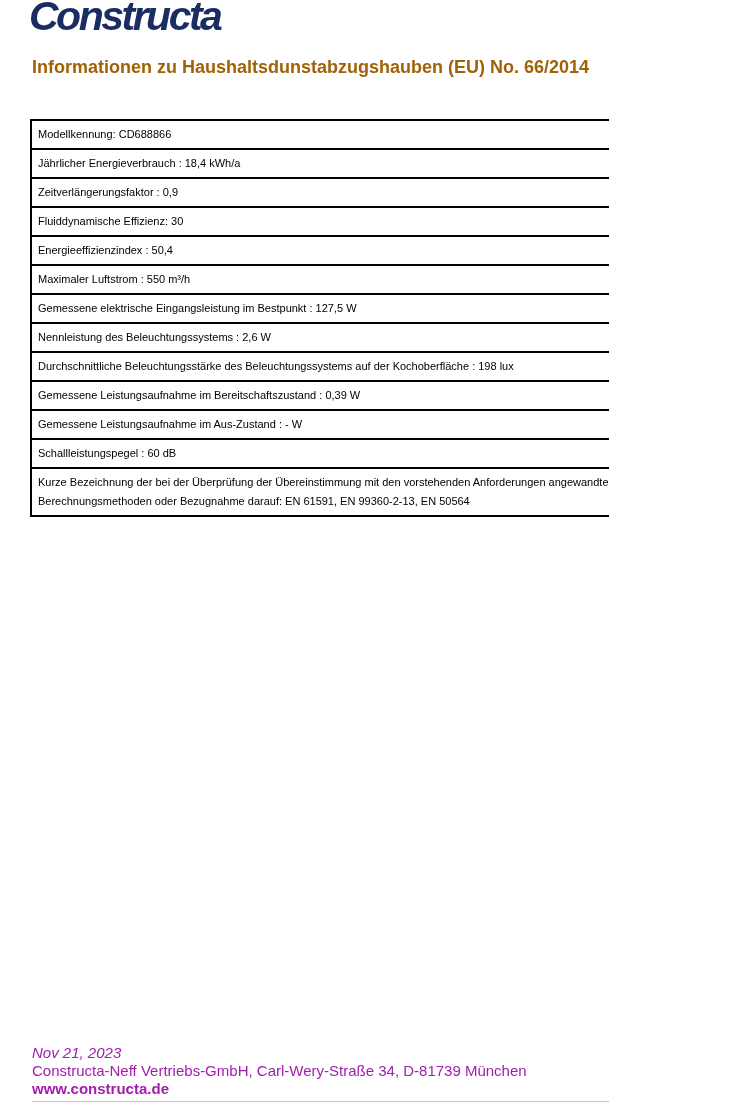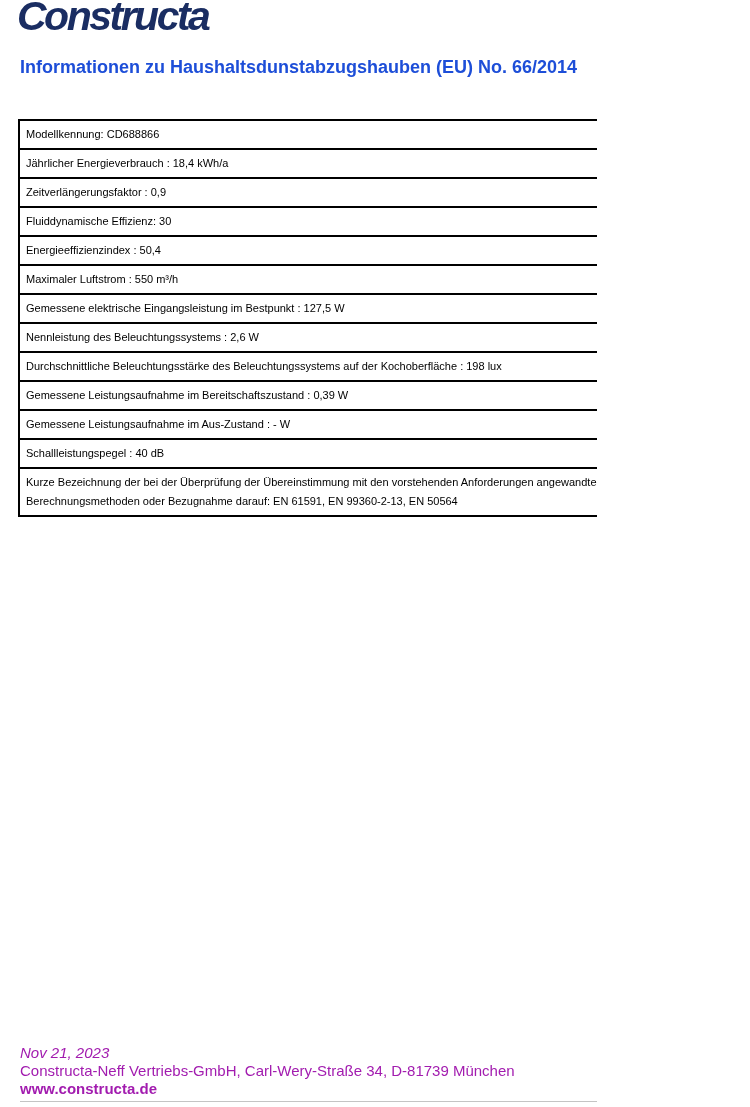--- a/index.html
+++ b/index.html
@@ -8,20 +8,21 @@
     background: #ffffff;
   }
   .page {
     position: relative;
     width: 597px;
     height: 1107px;
     background: #ffffff;
     font-family: "Liberation Sans", "DejaVu Sans", sans-serif;
     color: #000000;
     overflow: hidden;
+    margin-left: 12px;
   }
   .logo {
     position: absolute;
     left: 17px;
     top: -6px;
     font-size: 41px;
     line-height: 44px;
     font-weight: 700;
     font-style: italic;
     letter-spacing: -2.5px;
@@ -29,21 +30,21 @@
     white-space: nowrap;
   }
   .doc-title {
     position: absolute;
     left: 20px;
     top: 55px;
     margin: 0;
     font-size: 18px;
     line-height: 24px;
     font-weight: 700;
-    color: #1d4ed8;
+    color: #a16207;
     white-space: nowrap;
   }
   table.spec-table {
     position: absolute;
     left: 18px;
     top: 119px;
     width: 713px;
     border-collapse: collapse;
     table-layout: fixed;
   }
@@ -117,21 +118,21 @@
       <tr>
         <td>Durchschnittliche Beleuchtungsstärke des Beleuchtungssystems auf der Kochoberfläche : 198 lux</td>
       </tr>
       <tr>
         <td>Gemessene Leistungsaufnahme im Bereitschaftszustand : 0,39 W</td>
       </tr>
       <tr>
         <td>Gemessene Leistungsaufnahme im Aus-Zustand : - W</td>
       </tr>
       <tr>
-        <td>Schallleistungspegel : 40 dB</td>
+        <td>Schallleistungspegel : 60 dB</td>
       </tr>
       <tr>
         <td>Kurze Bezeichnung der bei der Überprüfung der Übereinstimmung mit den vorstehenden Anforderungen angewandten Mess- und Berechnungsmethoden oder Bezugnahme darauf: EN 61591, EN 99360-2-13, EN 50564</td>
       </tr>
     </tbody>
   </table>
 
   <div class="footer">
     <div class="date-line">Nov 21, 2023</div>
     <div class="company-line">Constructa-Neff Vertriebs-GmbH, Carl-Wery-Straße 34, D-81739 München</div>

